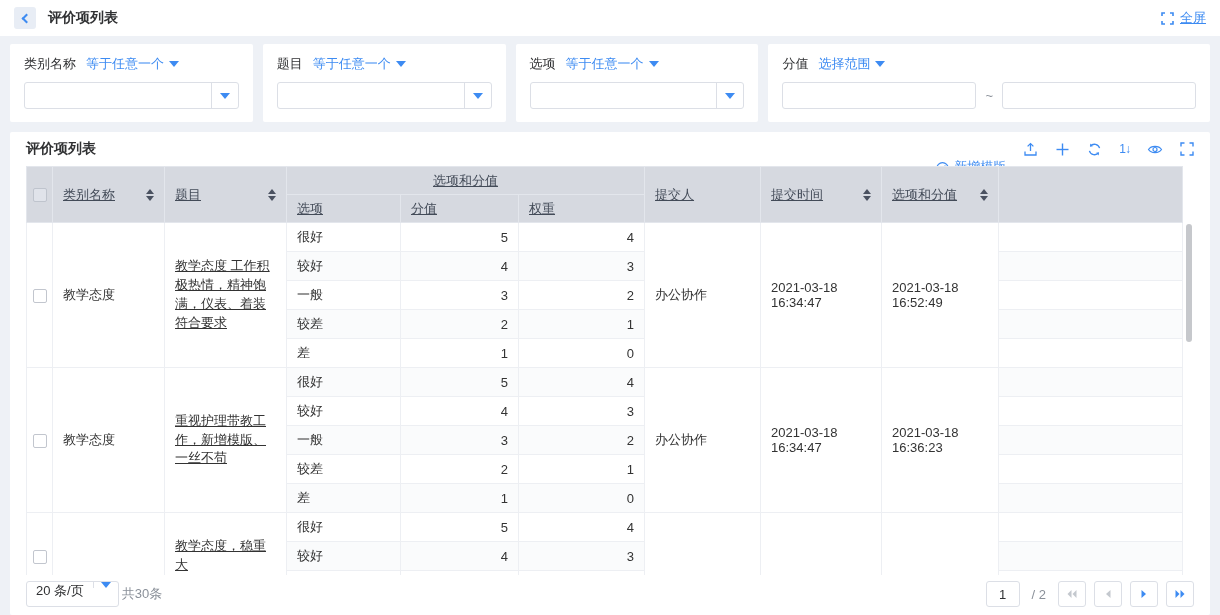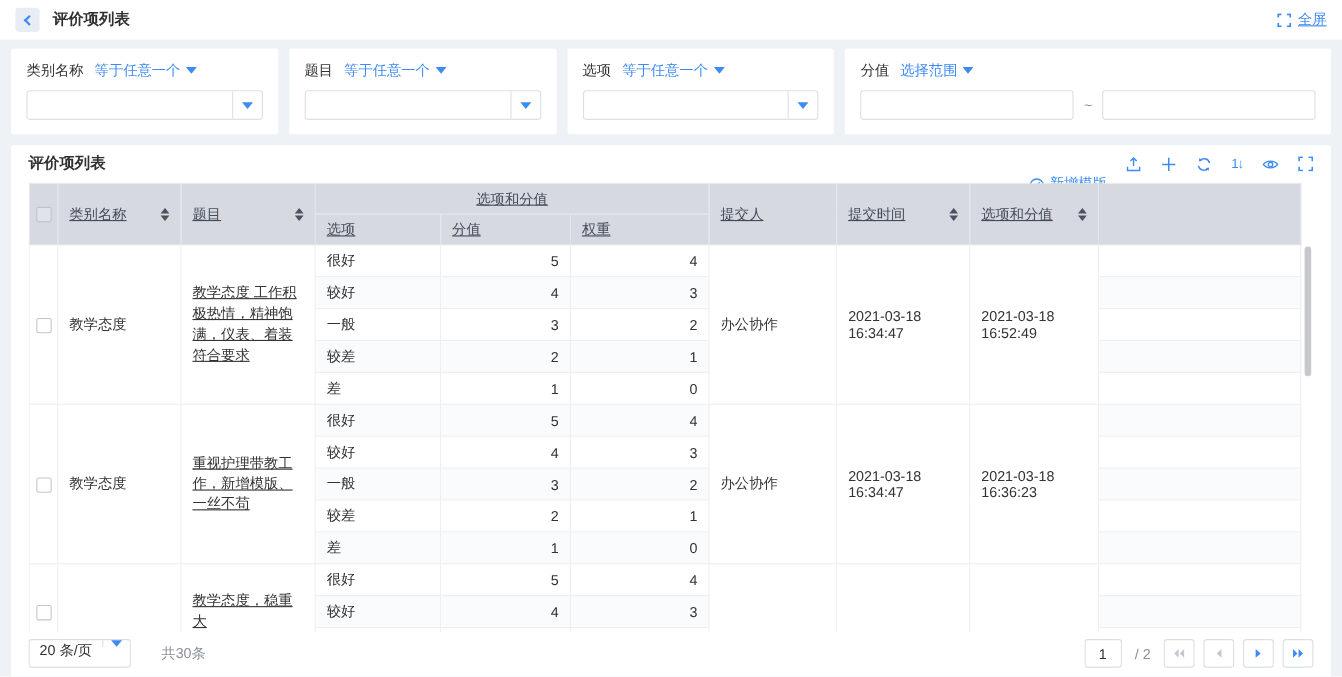--- a/index.html
+++ b/index.html
@@ -54,21 +54,21 @@
   tbody td.cell-q { line-height:1.45;text-decoration:underline; }
   tbody td.cell-check { text-align:center; padding:3px 5px; }
   .checkbox { display:inline-block; width:14px; height:14px; border:1px solid #C2C6CE; border-radius:2px; background:#fff; vertical-align:middle; cursor:pointer; }
   .checkbox.hdr { background:#E0E3EA; border-color:#BFC4CD; }
   .vthumb { position:absolute; right:2px; top:58px; width:6px; height:118px; background:#C6C8CC; border-radius:3px; }
   
   .footer { display:flex; align-items:center; margin-top:6px; }
   .psize { display:flex; height:26px; border:1px solid #DCDFE6; border-radius:3px; background:#fff; align-items:flex-start; cursor:pointer; }
   .psize .pv { display:flex; align-items:center; padding:0 9px; color:#303133; }
   .psize .dd { width:25px; border-left:1px solid #DCDFE6; display:flex; align-items:center; justify-content:center; }
-  .total { color:#8A9099; margin-left:28px;text-align:right; }
+  .total { color:#8A9099; margin-left:3px;text-align:right; }
   .pager { margin-left:auto; display:flex; align-items:center; gap:8px; }
   .pginput { width:34px; height:26px; border:1px solid #DCDFE6; border-radius:3px; text-align:center; font-size:13px; color:#303133; outline:none; }
   .pgtotal { color:#8A9099; margin:0 4px; }
   .navbtn { width:28px; height:26px; border:1px solid #DCDFE6; border-radius:3px; background:#fff; display:flex; align-items:center; justify-content:center; cursor:pointer; }
   svg { display:block; }
 </style>
 </head>
 <body>
 
 <div class="topbar">

